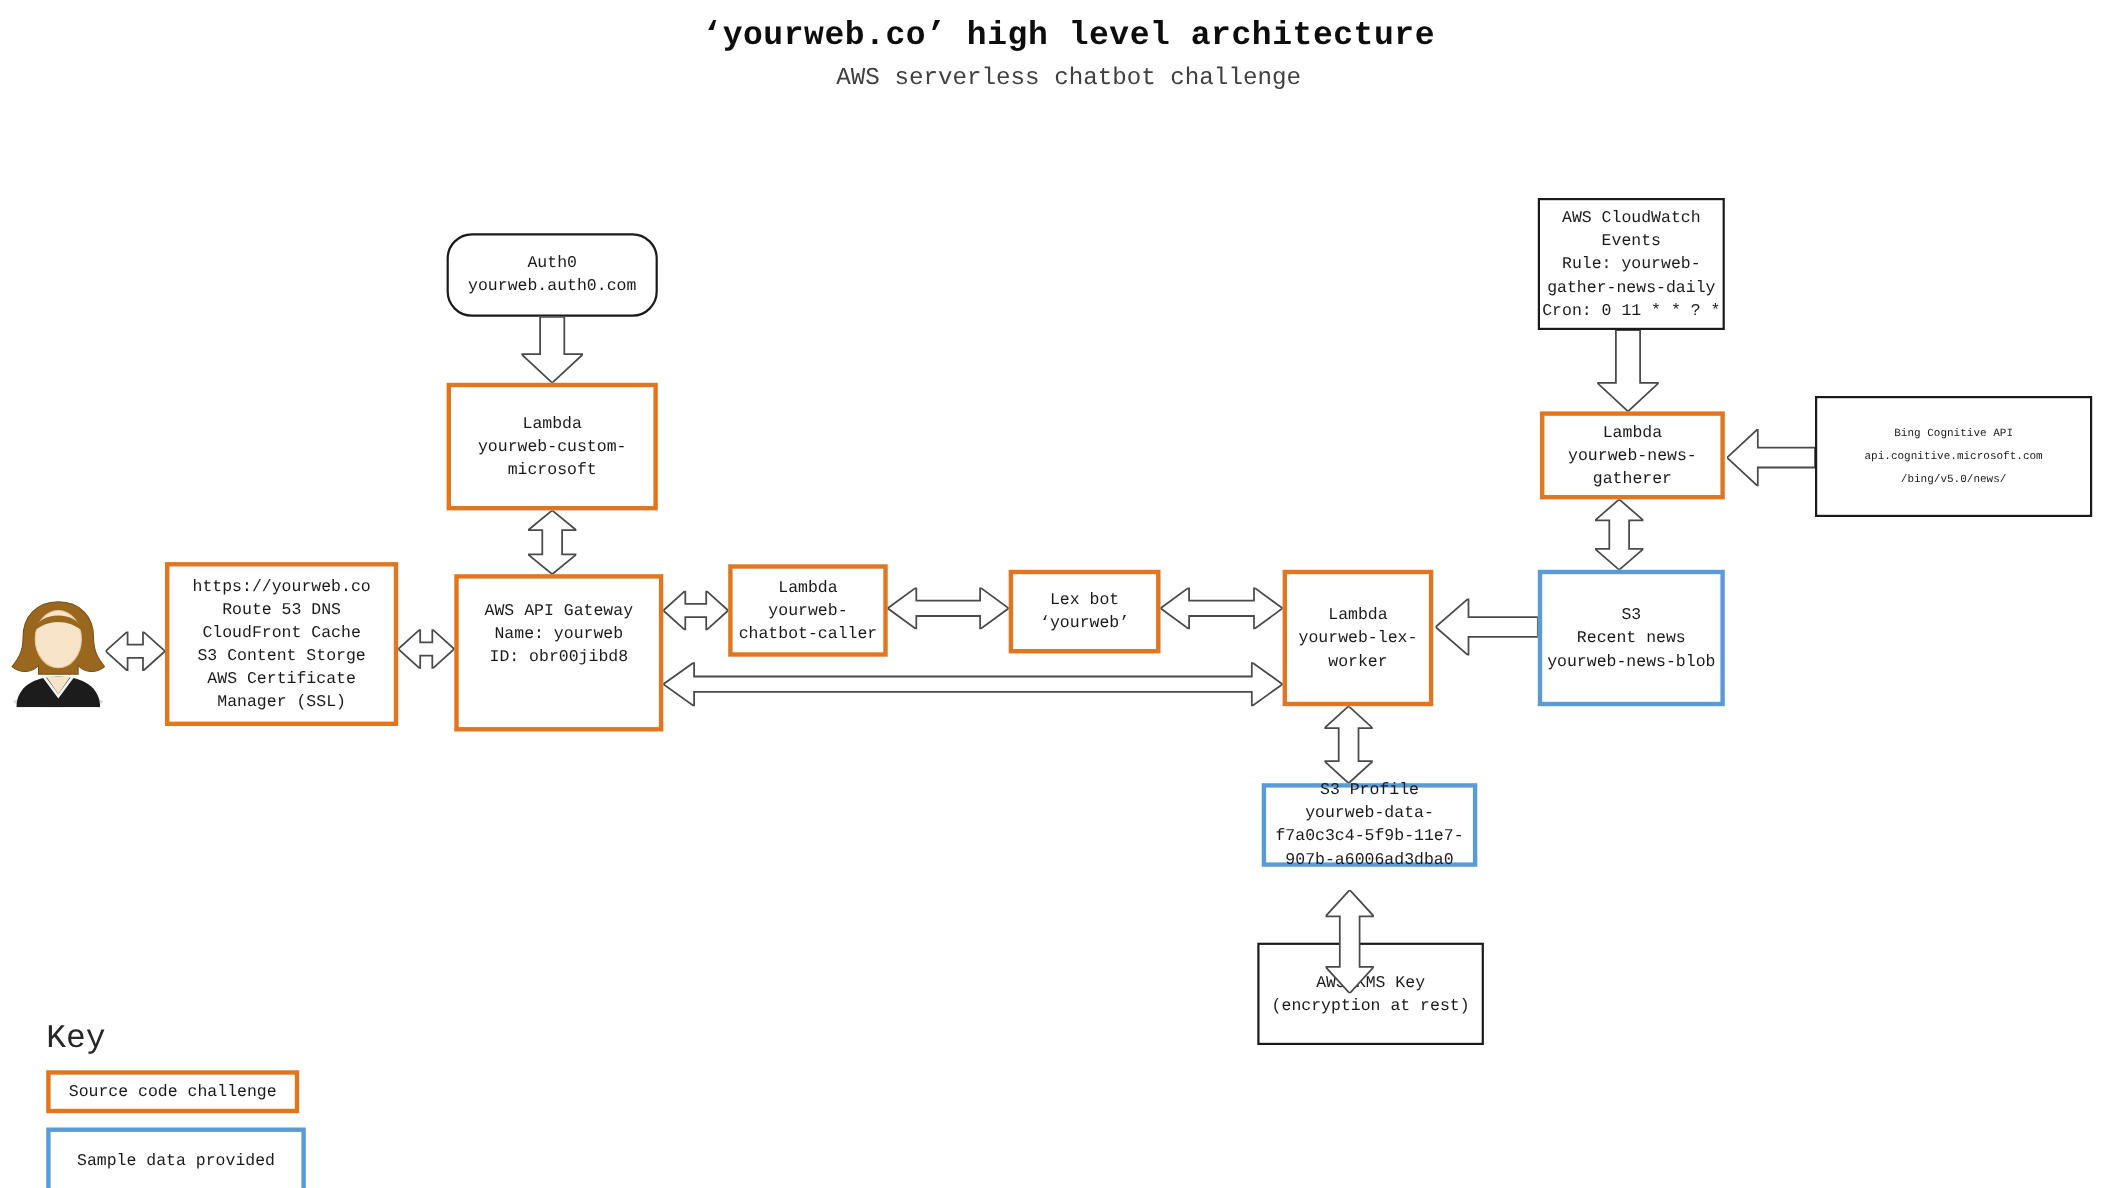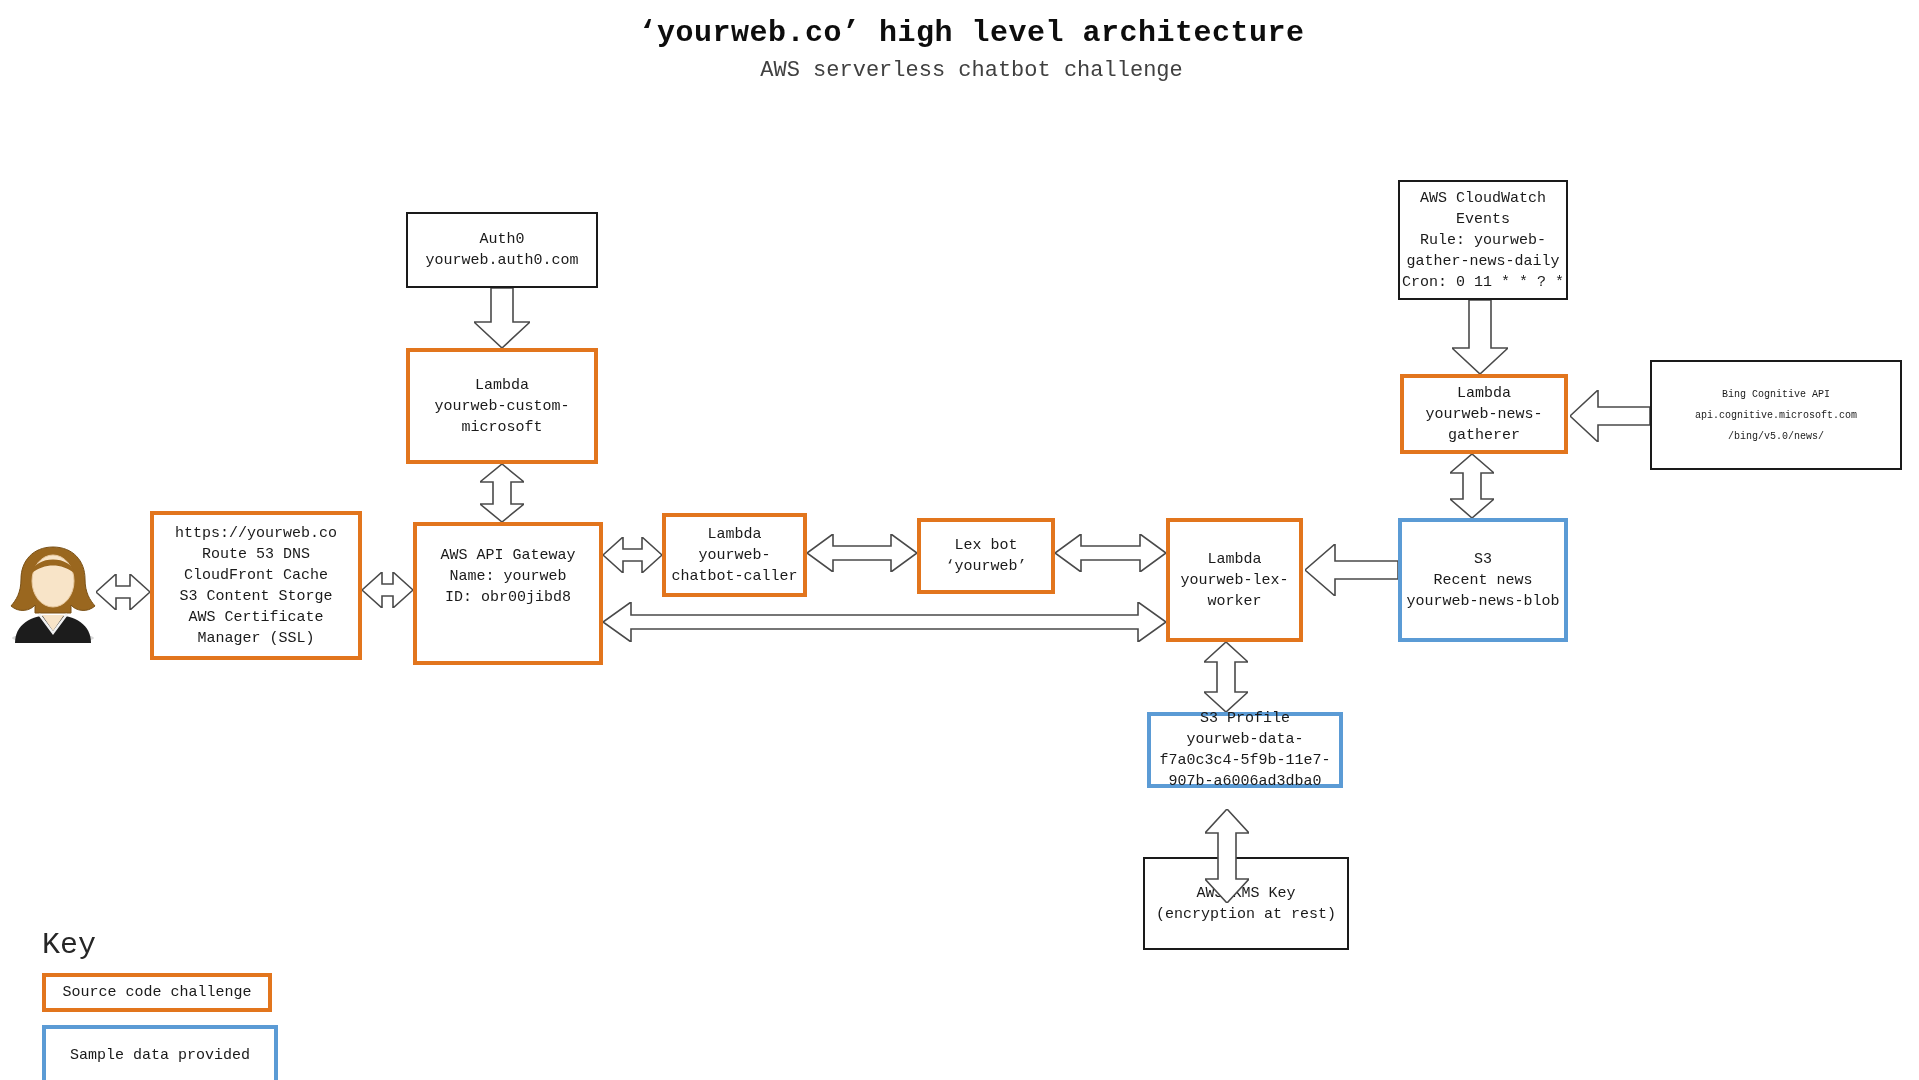--- a/index.html
+++ b/index.html
@@ -12,21 +12,21 @@
   .node{position:absolute;display:flex;flex-direction:column;justify-content:center;
         align-items:center;text-align:center;font-size:15px;line-height:21px;
         background:#fff;box-sizing:border-box;}
   .orange{border:4px solid #E2751D;}
   .blue{border:4px solid #5B9BD5;}
   .plain{border:2px solid #1a1a1a;}
   .b{font-weight:normal;}
   .arrow{position:absolute;}
   .arrow polygon{fill:#fff;stroke:#4a4a4a;stroke-width:1.6;stroke-linejoin:miter;}
 
-  #n-auth0{left:406px;top:212px;width:192px;height:76px;}
+  #n-auth0{left:406px;top:212px;width:192px;height:76px;border-radius:23px;}
   #n-authorizer{left:406px;top:348px;width:192px;height:116px;}
   #n-site{left:150px;top:511px;width:212px;height:149px;}
   #n-apigw{left:413px;top:522px;width:190px;height:143px;justify-content:flex-start;padding-top:19px;}
   #n-caller{left:662px;top:513px;width:145px;height:84px;}
   #n-lexbot{left:917px;top:518px;width:138px;height:76px;}
   #n-lexworker{left:1166px;top:518px;width:137px;height:124px;}
   #n-s3news{left:1398px;top:518px;width:170px;height:124px;}
   #n-cloudwatch{left:1398px;top:180px;width:170px;height:120px;}
   #n-gatherer{left:1400px;top:374px;width:168px;height:80px;}
   #n-bing{left:1650px;top:360px;width:252px;height:110px;font-size:10px;}

